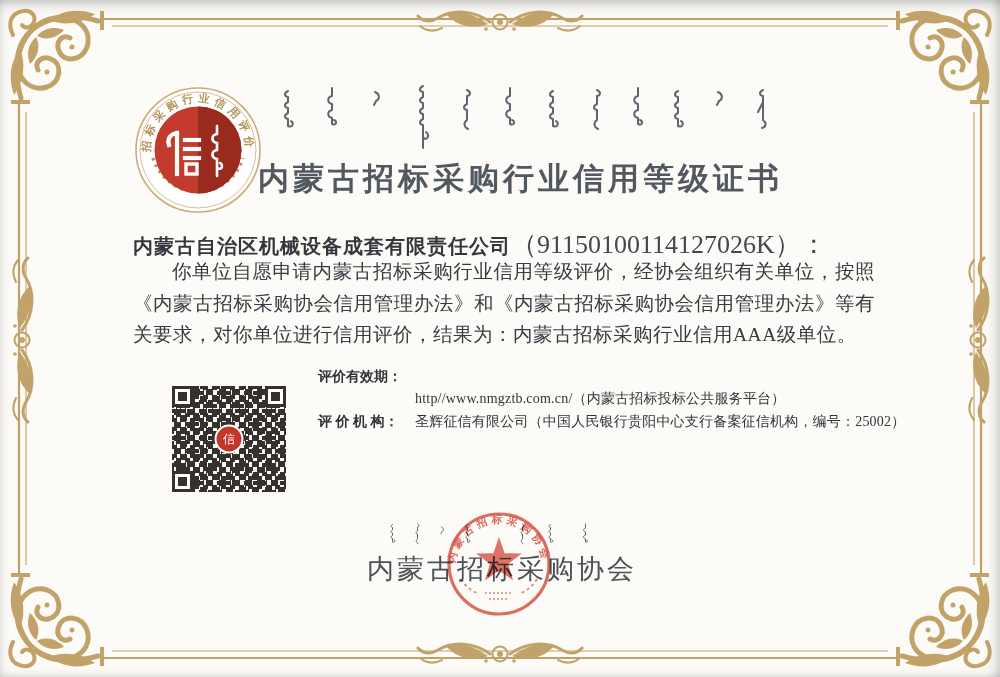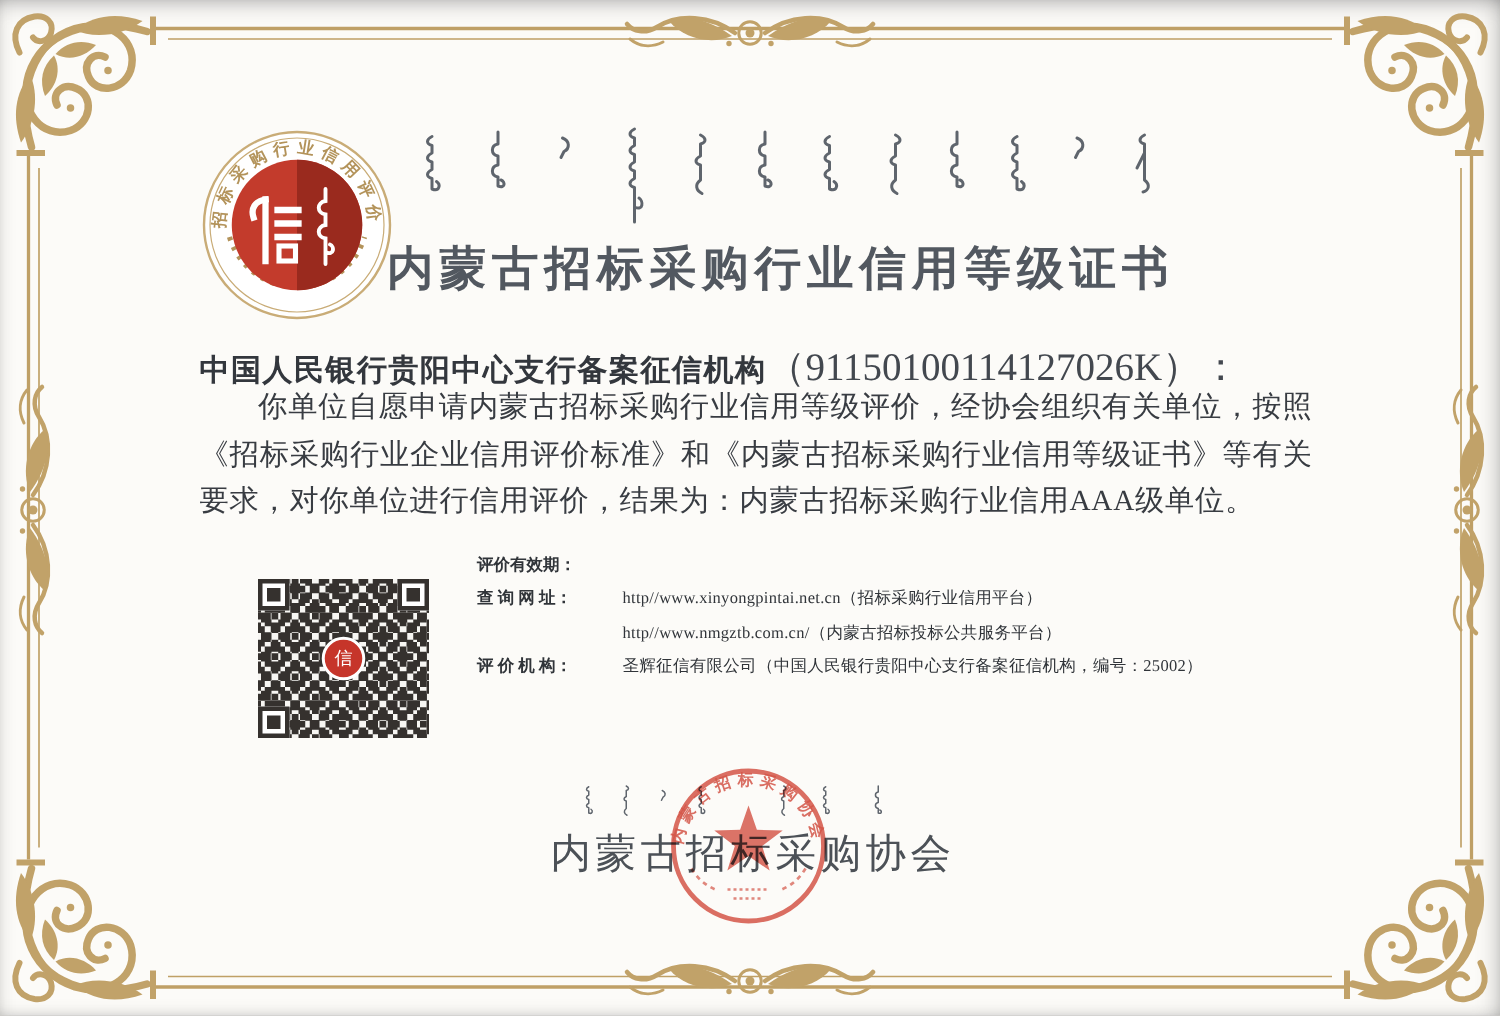--- a/index.html
+++ b/index.html
@@ -34,21 +34,21 @@
     font-size:20px;color:#33373d;white-space:nowrap;
   }
   .company-line .company{font-weight:700;letter-spacing:1px}
   .company-line .code{font-weight:400;color:#43484f;font-size:26px}
   .body-paragraph{
     position:absolute;left:133px;top:256px;width:742px;z-index:2;
     font-size:19.5px;line-height:31.5px;color:#383c42;
     text-indent:2em;text-align:justify;letter-spacing:.5px;
   }
   .details{position:absolute;left:318px;top:366px;width:620px;z-index:2;color:#303439}
-  .details .row{display:flex;line-height:22.4px;font-size:11px}
+  .details .row{display:flex;line-height:22.4px;font-size:14px}
   .details .lbl{width:97px;flex:0 0 97px;font-weight:700;white-space:nowrap}
   .details .val{flex:1;letter-spacing:.2px}
 
   .qr{
     position:absolute;left:172px;top:386px;width:114px;height:106px;z-index:2;
     background:
       repeating-conic-gradient(#35312e 0% 25%, transparent 0% 50%) 0px 0px/9px 9px,
       repeating-conic-gradient(#35312e 0% 25%, #f7f6f3 0% 50%) 2px 3px/13px 13px;
   }
   .qr .finder{position:absolute;width:21px;height:21px;border:3.5px solid #35312e;background:#fff;box-sizing:border-box}
@@ -166,39 +166,35 @@
       <path d="M52,65 L66,65"></path>
       <path d="M52,74 L66,74"></path>
       <rect x="53" y="80" width="11" height="10" stroke-width="3.4"></rect>
     </g>
     <path d="M84,42 L84,50 C78,51 78,58 84,59 L84,66 C78,67 78,74 84,75 L84,84 C90,87 90,80 87,79 M84,84 L84,92" stroke="#ffffff" stroke-width="2.6" fill="none" stroke-linecap="round"></path>
   </svg>
 
   <div class="title">内蒙古招标采购行业信用等级证书</div>
 
   <div class="company-line">
-    <span class="company">中国人民银行贵阳中心支行备案征信机构</span><span class="code">（91150100114127026K）：</span>
+    <span class="company">内蒙古自治区机械设备成套有限责任公司</span><span class="code">（91150100114127026K）：</span>
   </div>
 
-  <div class="body-paragraph">你单位自愿申请内蒙古招标采购行业信用等级评价，经协会组织有关单位，按照《招标采购行业企业信用评价标准》和《内蒙古招标采购行业信用等级证书》等有关要求，对你单位进行信用评价，结果为：内蒙古招标采购行业信用AAA级单位。</div>
+  <div class="body-paragraph">你单位自愿申请内蒙古招标采购行业信用等级评价，经协会组织有关单位，按照《内蒙古招标采购协会信用管理办法》和《内蒙古招标采购协会信用管理办法》等有关要求，对你单位进行信用评价，结果为：内蒙古招标采购行业信用AAA级单位。</div>
 
   <div class="qr">
     <div class="finder f-tl"></div>
     <div class="finder f-tr"></div>
     <div class="finder f-bl"></div>
     <div class="badge">信</div>
   </div>
 
   <div class="details">
     <div class="row">
       <span class="lbl">评价有效期：</span>
-    </div>
-    <div class="row">
-      <span class="lbl">查 询 网 址：</span>
-      <span class="val">http//www.xinyongpintai.net.cn（招标采购行业信用平台）</span>
     </div>
     <div class="row">
       <span class="lbl"></span>
       <span class="val">http//www.nmgztb.com.cn/（内蒙古招标投标公共服务平台）</span>
     </div>
     <div class="row">
       <span class="lbl">评 价 机 构：</span>
       <span class="val">圣辉征信有限公司（中国人民银行贵阳中心支行备案征信机构，编号：25002）</span>
     </div>
   </div>

